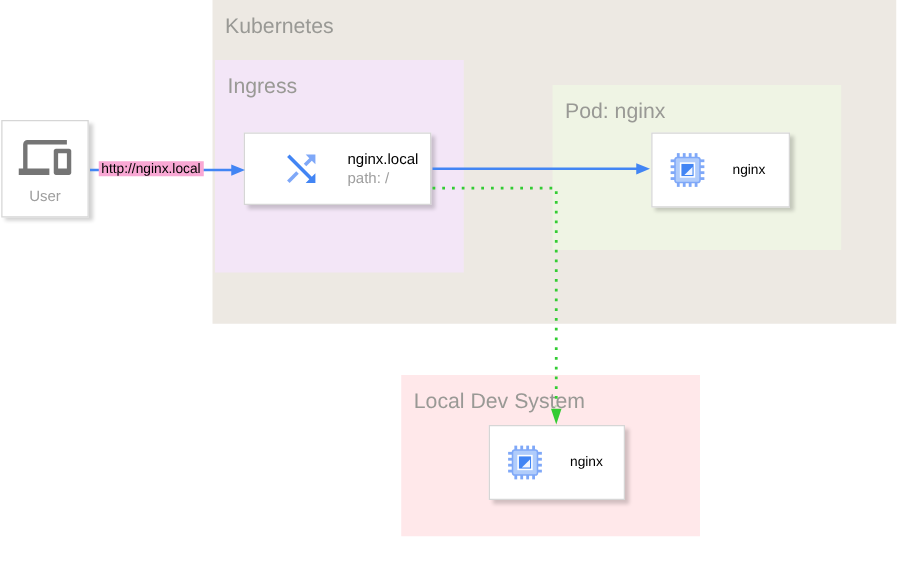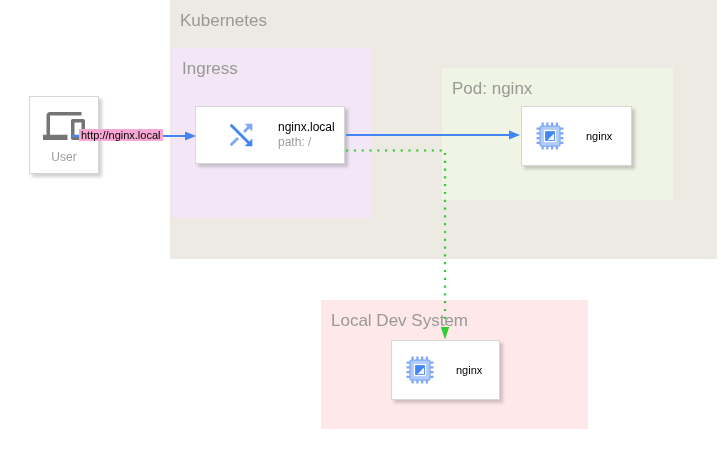--- a/index.html
+++ b/index.html
@@ -5,28 +5,28 @@
   html,body { margin:0; padding:0; background:#ffffff; }
   #canvas {
     position:relative; width:721px; height:450px; background:#ffffff;
     font-family:"Liberation Sans","DejaVu Sans",sans-serif; overflow:hidden;
   }
   .container { position:absolute; z-index:0; }
   .container-label { position:absolute; left:10px; top:11px; font-size:17px; color:#999995; white-space:nowrap; }
   .c-k8s     { left:170px; top:0px;   width:547px; height:259px; }
   .c-ingress { left:172px; top:48px;  width:199px; height:170px; }
   .c-pod     { left:442px; top:68px;  width:231px; height:132px;text-align:right; }
-  .c-local   { left:321px; top:300px; width:239px; height:129px;padding-left:28px; }
+  .c-local   { left:321px; top:300px; width:239px; height:129px; }
 
   .node {
     position:absolute; z-index:2; background:#ffffff; box-sizing:border-box;
     border:1px solid #d6d6d6; box-shadow:3px 3px 3px rgba(0,0,0,0.18);
     display:flex; align-items:center;
   }
-  .node-user    { left:1px;   top:96px;  width:70px;  height:78px; flex-direction:column; justify-content:center; gap:3px;margin-left:28px; }
+  .node-user    { left:1px;   top:96px;  width:70px;  height:78px; flex-direction:column; justify-content:center; gap:3px; }
   .node-ingress { left:195px; top:106px; width:150px; height:58px; padding-left:28px; gap:20px; }
   .node-pod     { left:521px; top:106px; width:111px; height:60px; padding-left:13px; gap:21px; }
   .node-local   { left:391px; top:340px; width:109px; height:60px; padding-left:13px; gap:21px; }
 
   .node-title { font-size:12px; color:#000000; line-height:15px; white-space:nowrap; }
   .node-sub   { font-size:12px; color:#9e9e9e; line-height:15px; white-space:nowrap; }
   .node-label { font-size:11px; color:#000000; white-space:nowrap; }
 
   .edges { position:absolute; left:0; top:0; z-index:3; pointer-events:none; }
   .edge-label {

